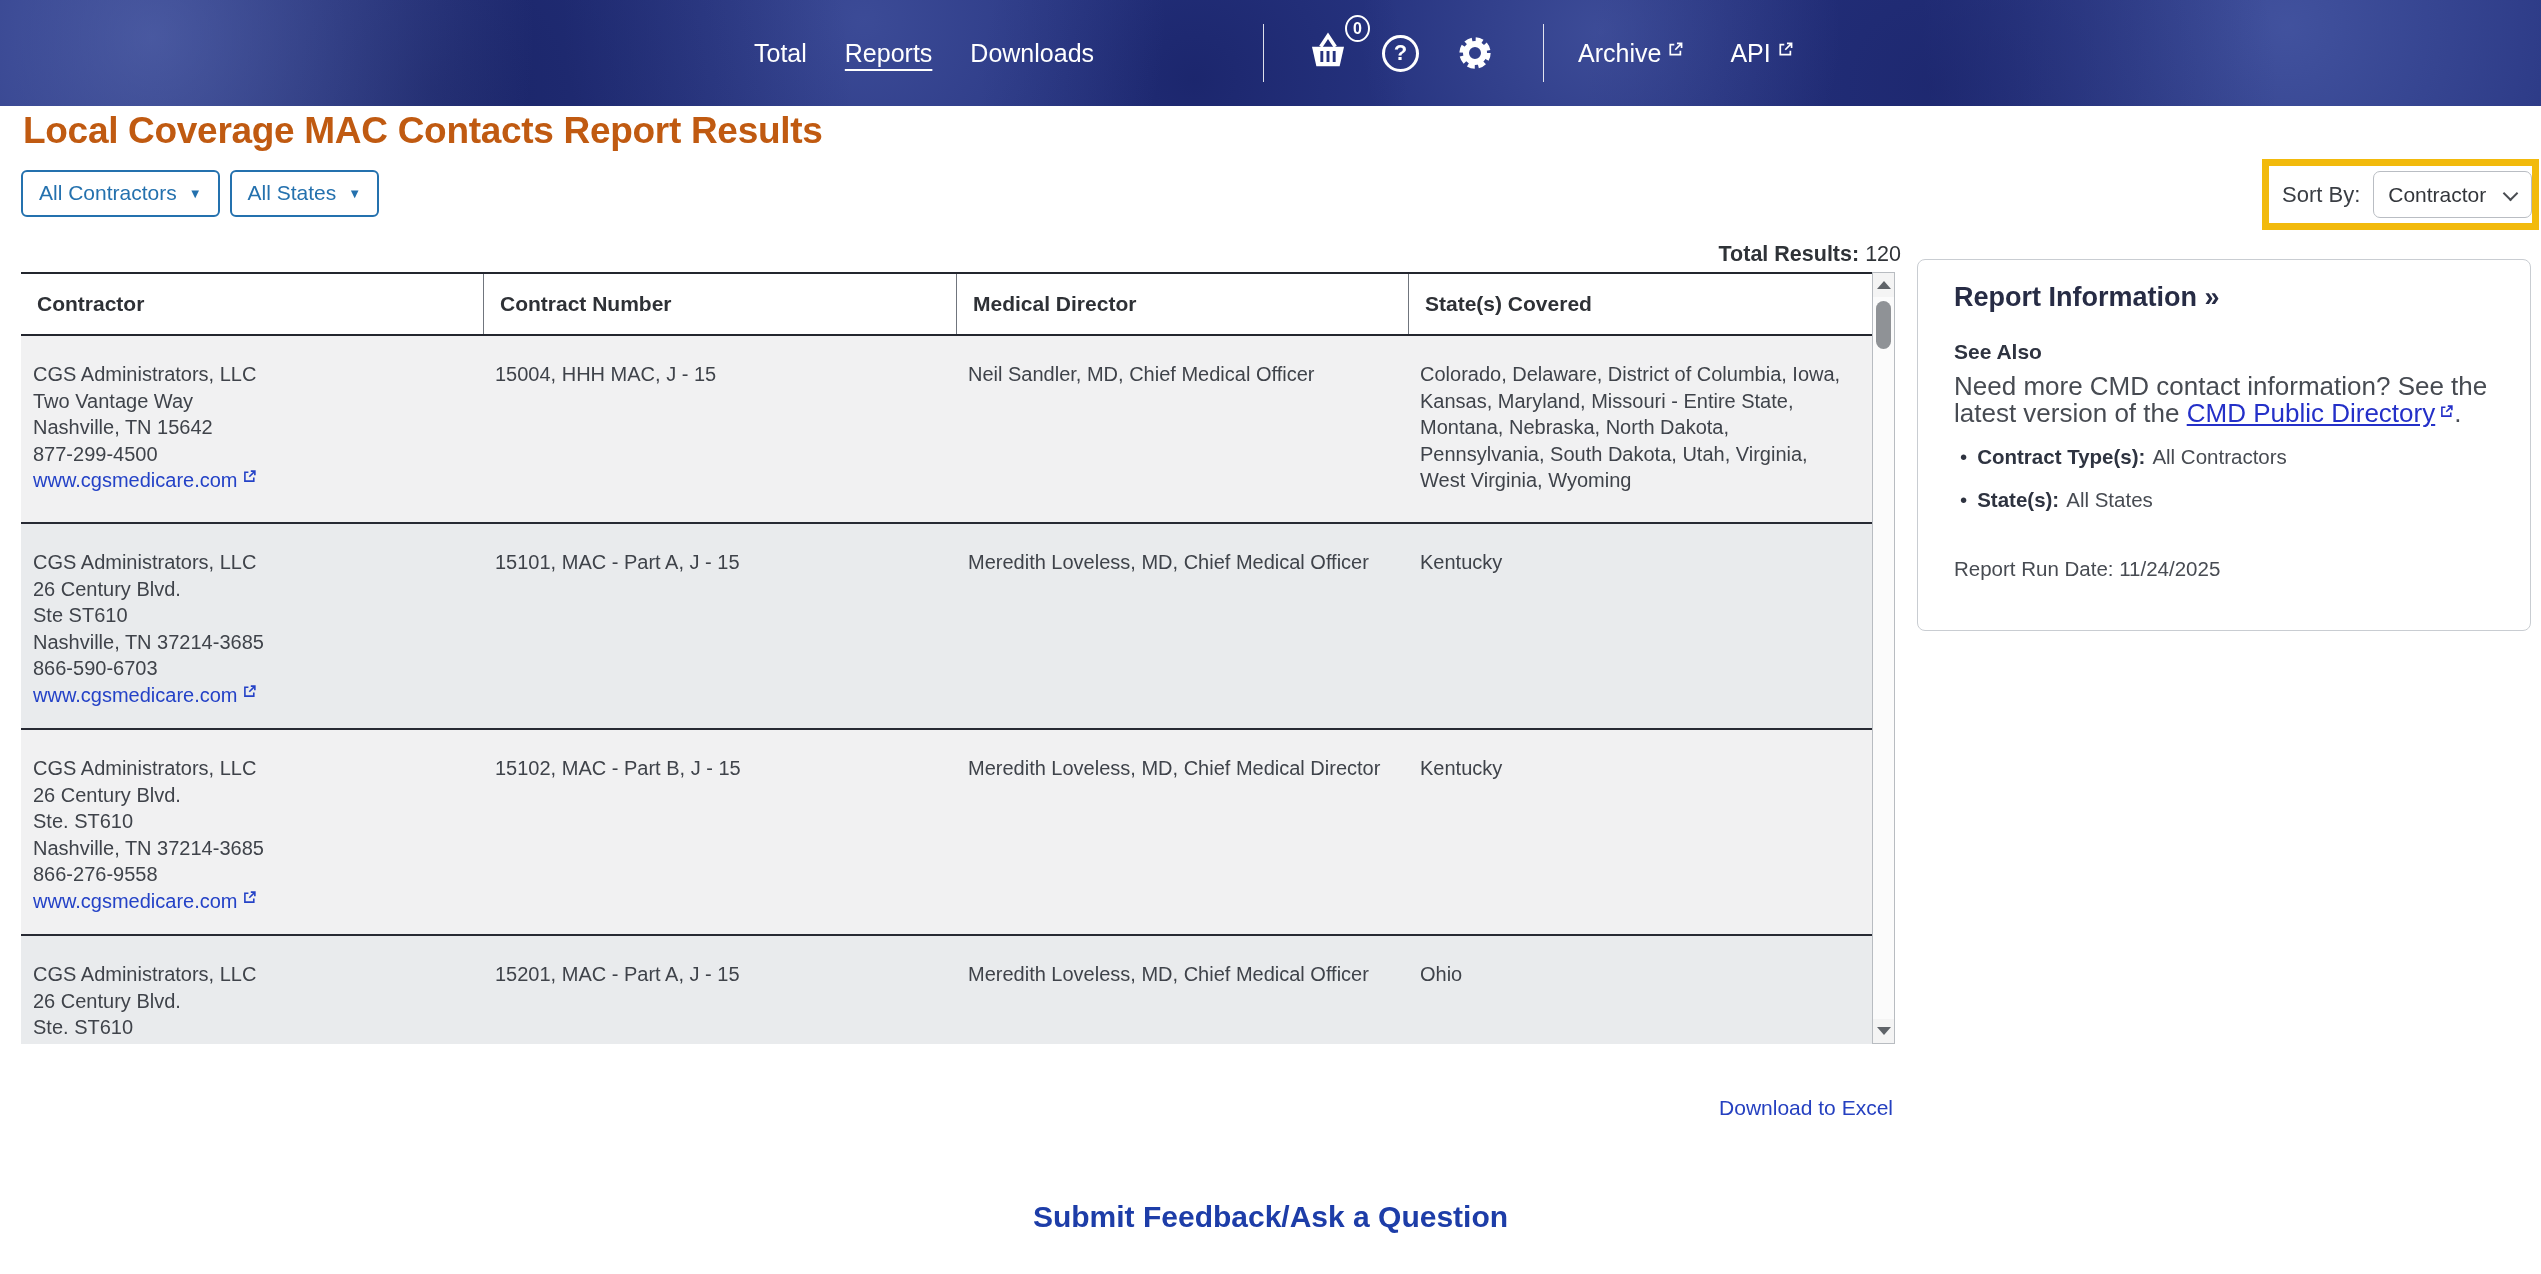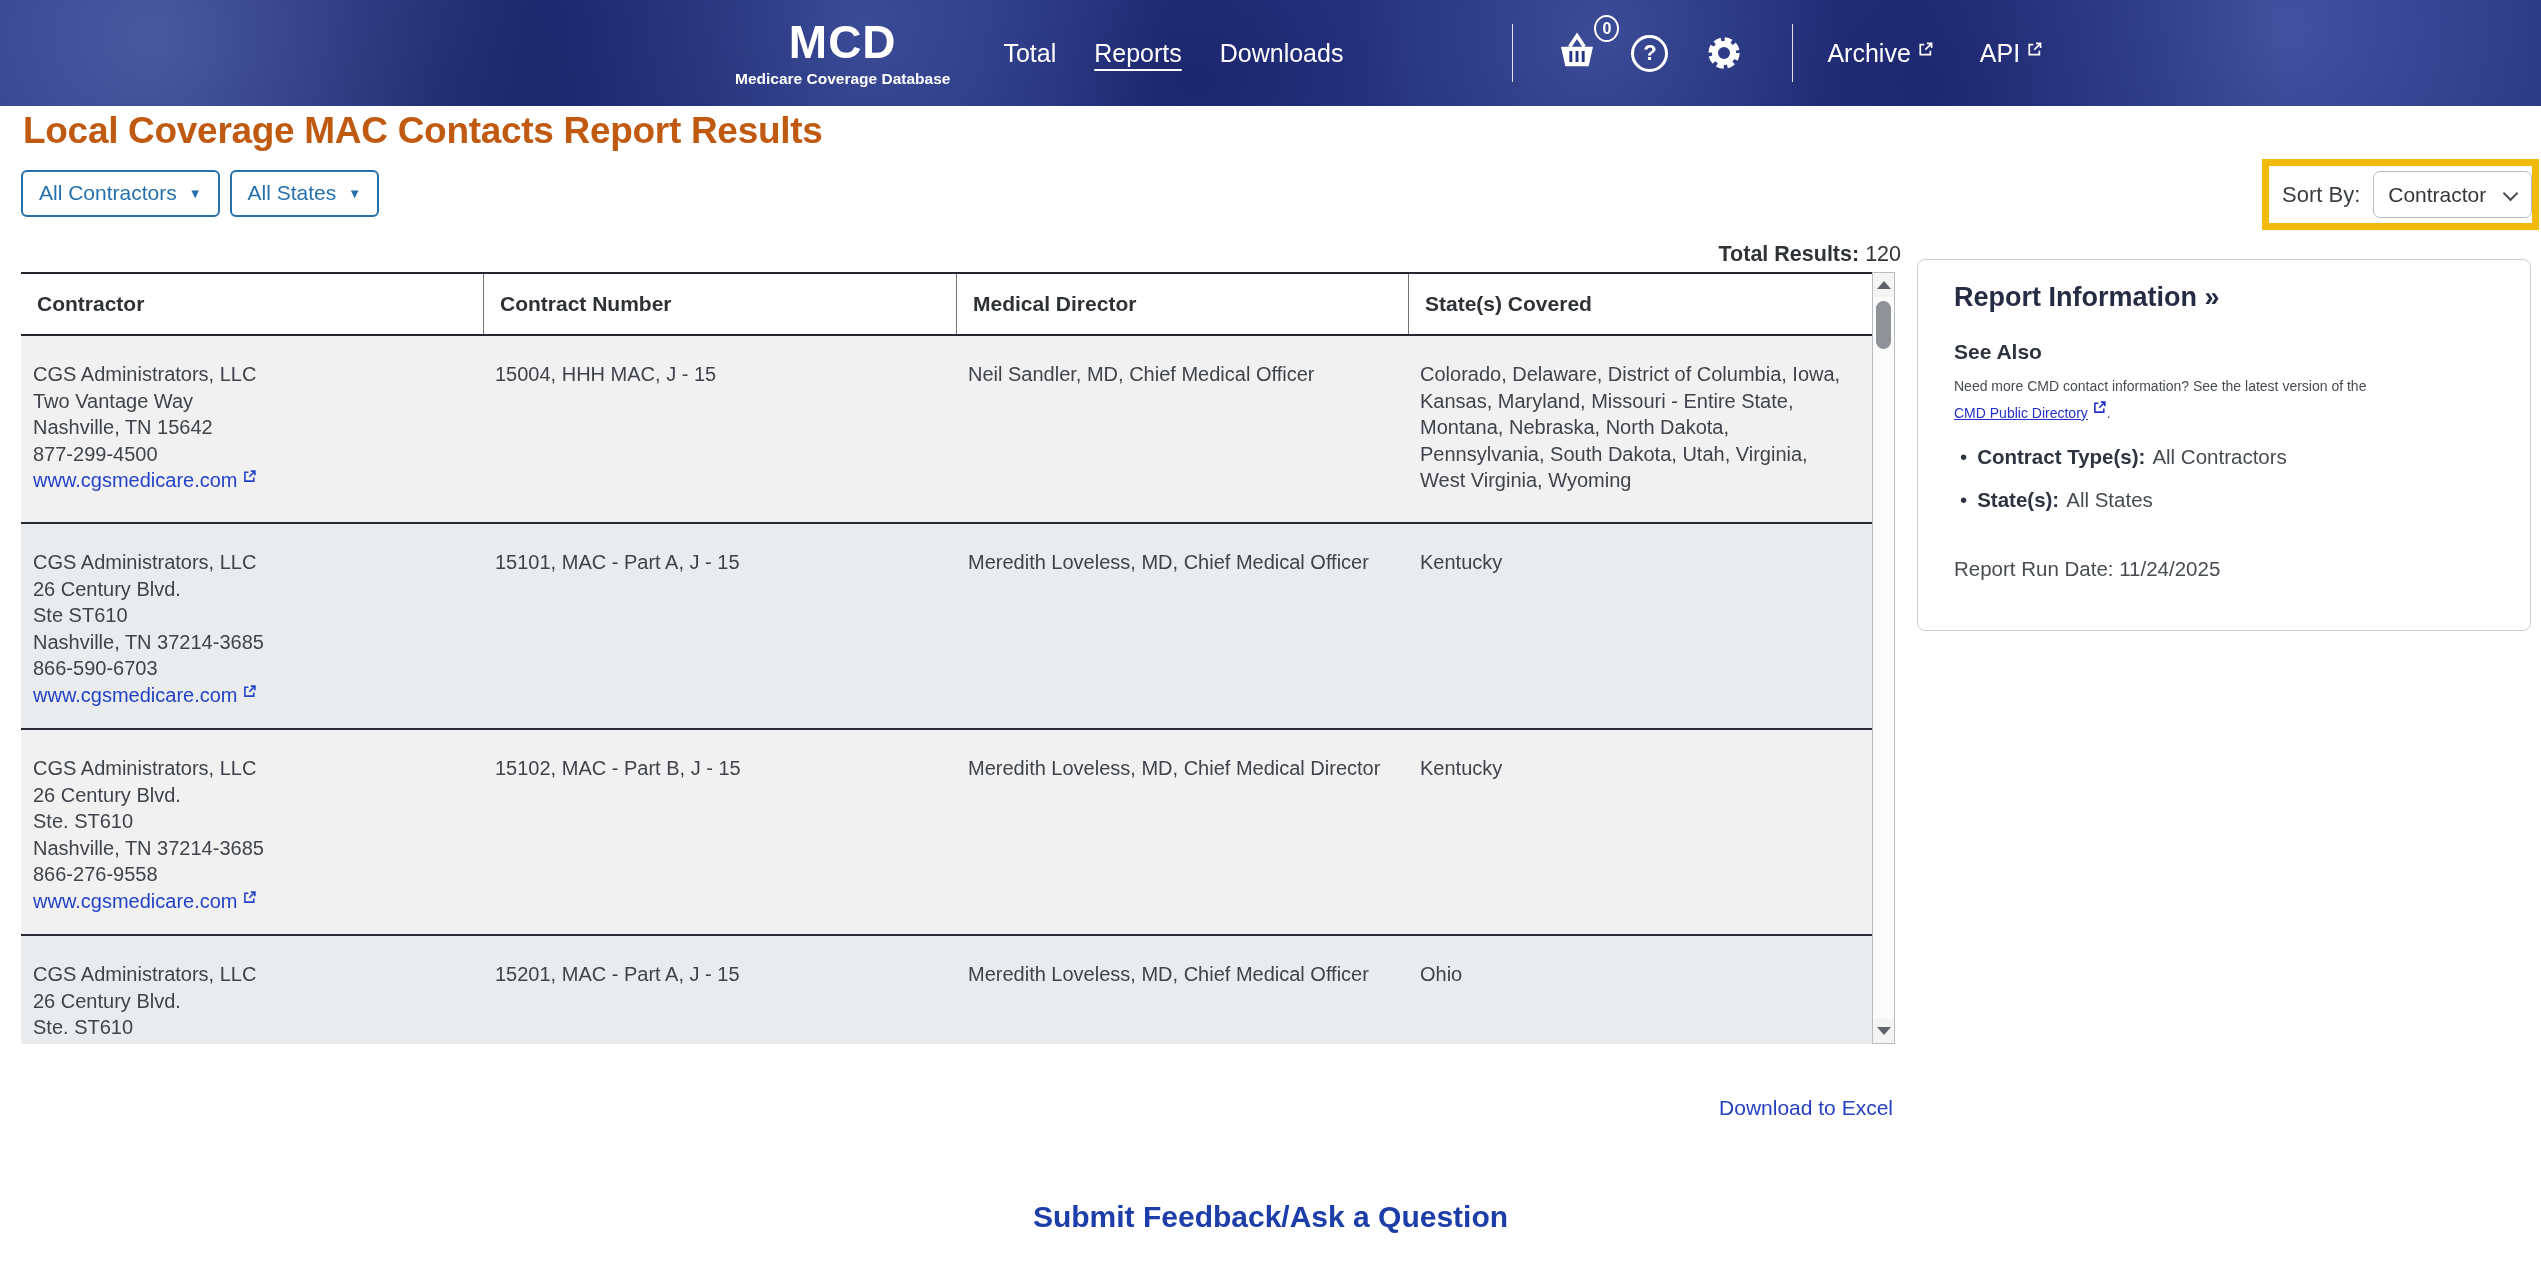--- a/index.html
+++ b/index.html
@@ -88,45 +88,41 @@
   .sb-btn { position:absolute; left:0; width:21px; height:24px; background:#f4f4f4; display:flex; align-items:center; justify-content:center; cursor:pointer; }
   .sb-up { top:0; } .sb-down { bottom:0; }
   .tri-up { width:0; height:0; border-left:7px solid transparent; border-right:7px solid transparent; border-bottom:8px solid #5f6368; }
   .tri-down { width:0; height:0; border-left:7px solid transparent; border-right:7px solid transparent; border-top:8px solid #5f6368; }
   .sb-thumb { position:absolute; left:3px; top:28px; width:15px; height:48px; background:#8f9296; border-radius:8px; cursor:grab; }
 
   
   .panel { position:absolute; left:1917px; top:259px; width:614px; height:372px; background:#fff; border:1.5px solid #c9cdd2; border-radius:8px; padding:22px 36px; }
   .panel-title { font-size:27px; font-weight:bold; color:#272c45; cursor:pointer; }
   .panel-h { font-size:21px; font-weight:bold; color:#2e3340; margin-top:27px; }
-  .panel-p { font-size:14px; color:#474b52; line-height:27px; margin-top:9px; }
+  .panel-p { font-size:26px; color:#474b52; line-height:27px; margin-top:9px; }
   .panel-p a { color:#2430c8; text-decoration:underline; cursor:pointer; display:inline-flex; align-items:flex-start; }
   .criteria-list { margin-top:12px; }
   .criteria-item { display:flex; font-size:20.5px; color:#474b52; margin-top:16px; line-height:27px; }
   .bullet { margin:0 10px 0 6px; color:#2e3340; }
   .criteria-item b { color:#2e3340; font-weight:bold; margin-right:7px; white-space:nowrap; }
   .run-date { font-size:20.5px; color:#474b52; margin-top:44px; }
 
   
   .download-link { position:absolute; top:1096px; left:21px; width:1872px; text-align:right; font-size:21px; }
   .download-link a { color:#2540c0; text-decoration:none; cursor:pointer; }
   .feedback-link { position:absolute; top:1200px; left:0; width:2541px; text-align:center; }
   .feedback-link a { color:#1d3da8; font-size:30px; font-weight:bold; text-decoration:none; cursor:pointer; }
 </style>
 </head>
 <body>
 
 <div class="page">
 
   <header class="site-header">
     <div class="header-inner">
-      <div class="logo">
-        <span class="logo-mcd">MCD</span>
-        <span class="logo-sub">Medicare Coverage Database</span>
-      </div>
       <a class="nav-link">Total</a>
       <a class="nav-link active">Reports</a>
       <a class="nav-link">Downloads</a>
       <div class="hdr-divider"></div>
       <div class="icon-group">
         <div class="basket-wrap">
           <span>
             <svg width="44" height="40" viewBox="0 0 24 22">
               <path d="M3.2 8.6 H20.8 L18.4 19.4 H5.6 Z" fill="#fff"></path>
               <path d="M8 8.6 L12 2.6 L16 8.6" stroke="#fff" stroke-width="2" fill="none"></path>

